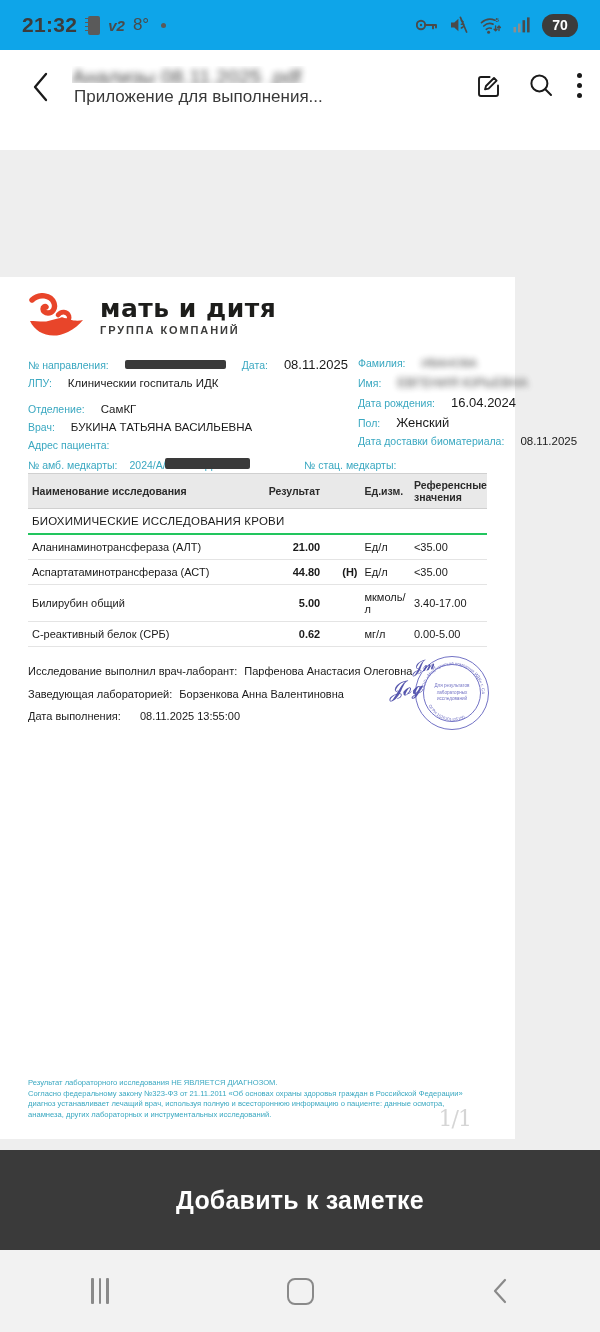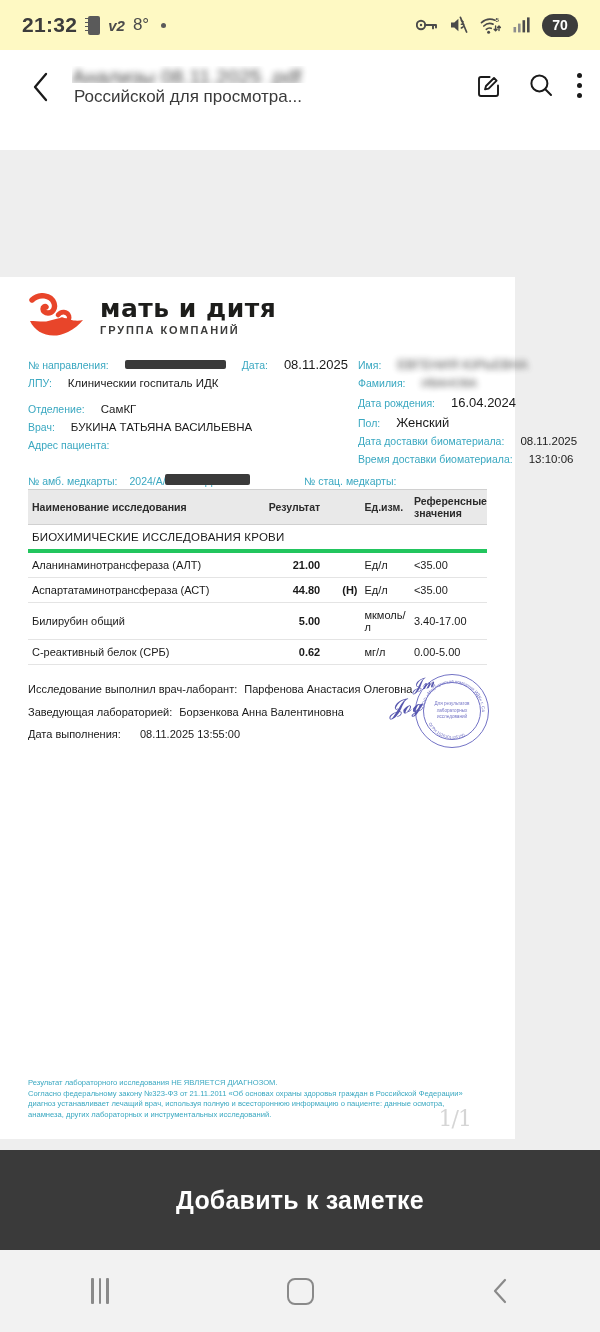--- a/index.html
+++ b/index.html
@@ -7,21 +7,21 @@
   body {
     font-family:"Liberation Sans", sans-serif;
     background:#ffffff;
     position:relative;
     overflow:hidden;
   }
 
   
   .statusbar{
     height:50px; width:100%;
-    background:#fef9c3;
+    background:#0ea5e9;
     display:flex; align-items:center;
     padding:0 22px;
     color:#4a4a4a;
   }
   .sb-left{ display:flex; align-items:center; gap:8px; flex:1; }
   .sb-time{ font-size:21px; font-weight:700; letter-spacing:.3px; color:#3c3c3c; }
   .sb-notes-ico{ width:15px; height:19px; position:relative; }
   .sb-notes-ico .bk{ position:absolute; left:3px; top:0; width:12px; height:19px;
      background:#5a5a5a; border-radius:2px; }
   .sb-notes-ico .rg{ position:absolute; left:0; top:2px; width:5px; height:1.6px;
@@ -117,21 +117,21 @@
     text-align:left; padding:5px 0 5px 4px; border-top:1px solid #d0d0d0;
     border-bottom:1px solid #d0d0d0;
   }
   .tbl td{ font-size:11px; color:#1a1a1a; padding:6px 0 6px 4px;
     border-bottom:1px solid #e4e4e4; }
   .c-name{ width:56%; }
   .c-res{ width:13%; text-align:right; padding-right:18px !important; font-weight:700; }
   .c-flag{ width:5%; font-weight:700; font-size:10px; color:#d8342b; }
   .c-unit{ width:11%; }
   .c-ref{ width:15%; }
-  .sec-row td{ font-size:11.5px; font-weight:400; letter-spacing:.2px; border-bottom:4px solid #22c55e;}
+  .sec-row td{ font-size:11.5px; font-weight:400; letter-spacing:.2px; border-bottom:2px solid #22c55e;}
   .high{ color:#d8342b; }
 
   
   .sig{ margin-top:13px; position:relative; }
   .sig-line{ font-size:11px; color:#1a1a1a; line-height:2.05; }
   .sig-scribble{ position:absolute; color:#3a3aa0; font-family:"DejaVu Serif", serif;
      font-style:italic; opacity:.85; }
   .stamp{
     position:absolute; right:-2px; top:-4px; width:74px; height:74px;
     border-radius:50%; border:1.6px solid #4a4ab4; opacity:.78;
@@ -231,21 +231,21 @@
 <div class="appbar">
   <div class="back-btn">
     <svg width="20" height="32" viewBox="0 0 20 32">
         <path d="M15 3L4 16l11 13" fill="none" stroke="#1a1a1a" stroke-width="2.3" stroke-linecap="round" stroke-linejoin="round"></path>
       </svg>
   </div>
   <div class="title-wrap">
     <div class="title-redacted">
       <span>Анализы 08.11.2025 .pdf</span>
     </div>
-    <div class="title-sub">Российской для просмотра...</div>
+    <div class="title-sub">Приложение для выполнения...</div>
   </div>
   <div class="appbar-actions">
     <div class="act">
       <svg width="28" height="28" viewBox="0 0 28 28">
           <path d="M23 14.5V23a2 2 0 0 1-2 2H6a2 2 0 0 1-2-2V8a2 2 0 0 1 2-2h8.6" fill="none" stroke="#1a1a1a" stroke-width="1.9" stroke-linecap="round"></path>
           <path d="M10 18.4l1-3.4 8-8 2.6 2.6-8 8z" fill="none" stroke="#1a1a1a" stroke-width="1.9" stroke-linejoin="round"></path>
         </svg>
     </div>
     <div class="act">
       <svg width="28" height="28" viewBox="0 0 28 28">
@@ -299,42 +299,38 @@
             <span class="val">БУКИНА ТАТЬЯНА ВАСИЛЬЕВНА</span>
           </div>
           <div class="hline">
             <span class="lbl">Адрес пациента:</span>
             <span class="val"></span>
           </div>
         </div>
 
         <div class="hdr-col hdr-r">
           <div class="hline">
+            <span class="lbl">Фамилия:</span>
+            <span class="blurtext val">ИВАНОВА</span>
+          </div>
+          <div class="hline">
             <span class="lbl">Имя:</span>
             <span class="blurtext vbig">ЕВГЕНИЯ ЮРЬЕВНА</span>
           </div>
           <div class="hline">
-            <span class="lbl">Фамилия:</span>
-            <span class="blurtext val">ИВАНОВА</span>
-          </div>
-          <div class="hline">
             <span class="lbl">Дата рождения:</span>
             <span class="vbig">16.04.2024</span>
           </div>
           <div class="hline">
             <span class="lbl">Пол:</span>
             <span class="vbig">Женский</span>
           </div>
           <div class="hline">
             <span class="lbl">Дата доставки биоматериала:</span>
             <span class="val">08.11.2025</span>
-          </div>
-          <div class="hline">
-            <span class="lbl">Время доставки биоматериала:</span>
-            <span class="val">13:10:06</span>
           </div>
         </div>
       </div>
 
       <div class="hdr" style="margin-top:4px">
         <div class="hdr-col hdr-l">
           <div class="hline">
             <span class="lbl">№ амб. медкарты:</span>
             <span class="lbl" style="margin-left:-4px">2024/А/16010/ИДК</span>
             <span class="redact" style="width:85px;margin-left:-70px;height:11px"></span>

